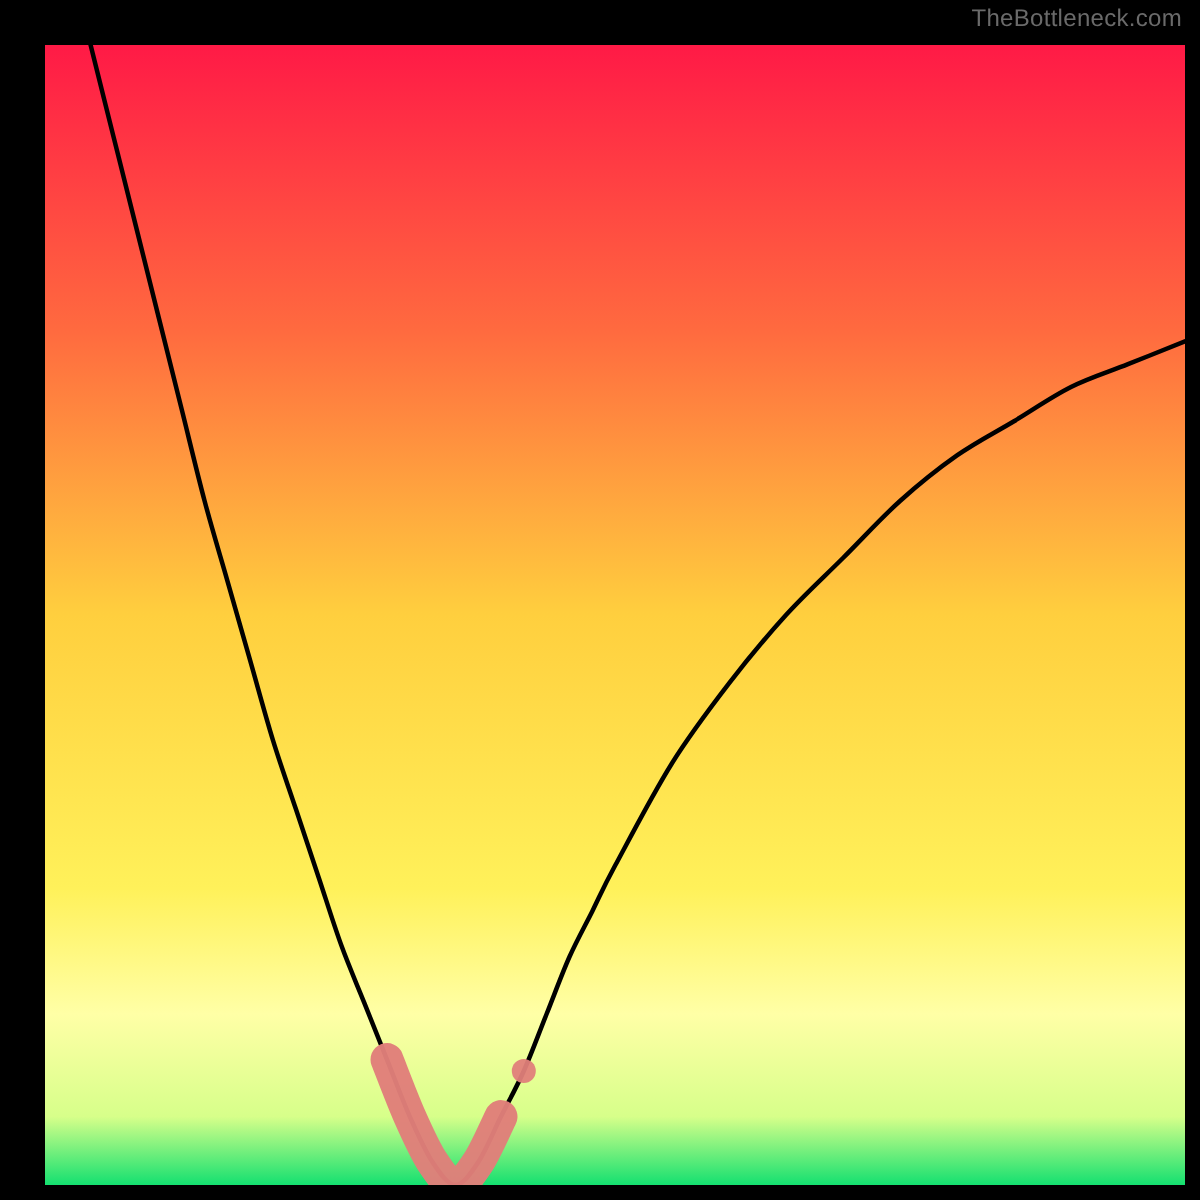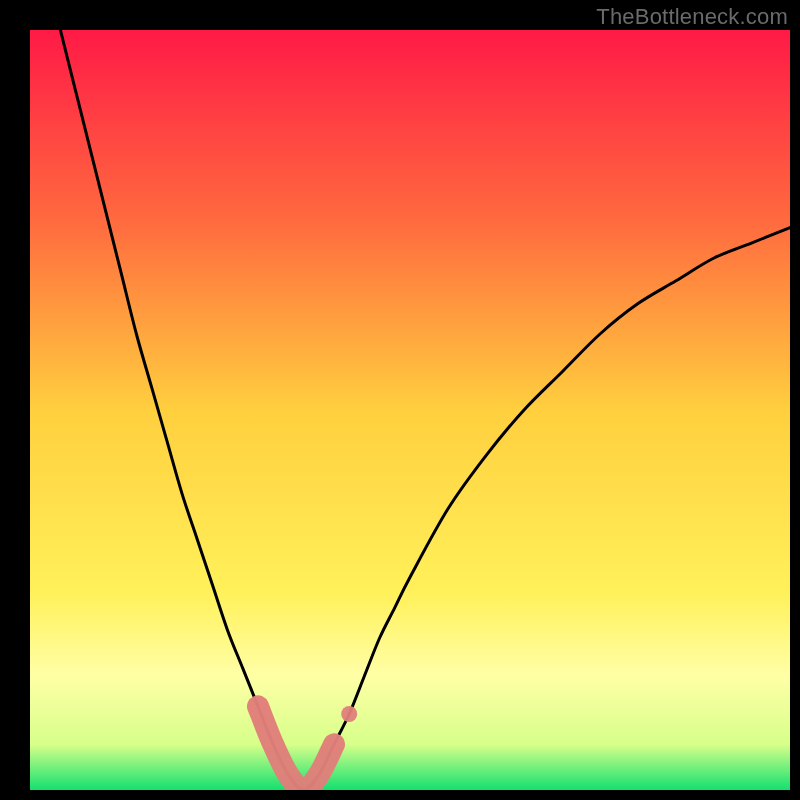--- a/index.html
+++ b/index.html
@@ -21,21 +21,21 @@
   }
   .plot {
     position: absolute;
     box-sizing: border-box;
   }
   .watermark {
     position: absolute;
     top: 4px;
     right: 12px;
     color: #6a6a6a;
-    font-size: 22px;
+    font-size: 16px;
     font-weight: 500;
     letter-spacing: 0.2px;
     font-family: Arial, Helvetica, sans-serif;
     text-align: center;
   }
 </style>
 </head>
 <body>
 
 <div class="frame">

